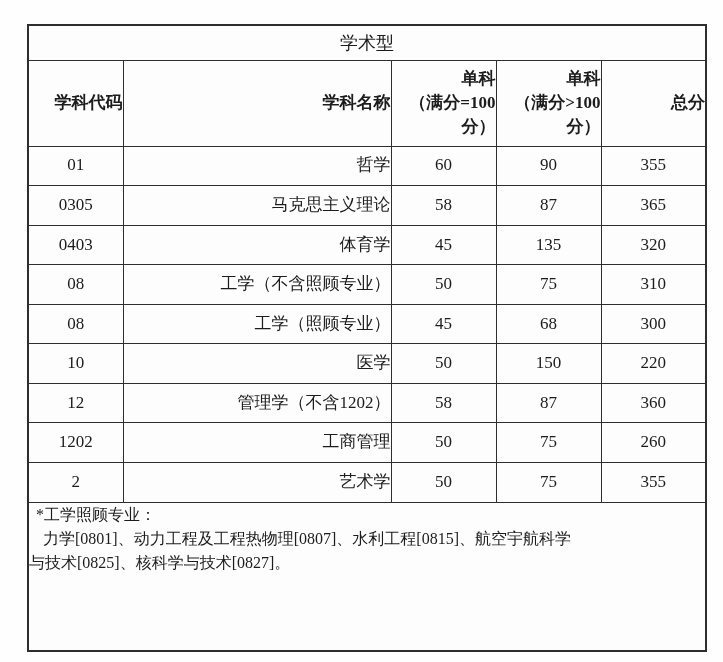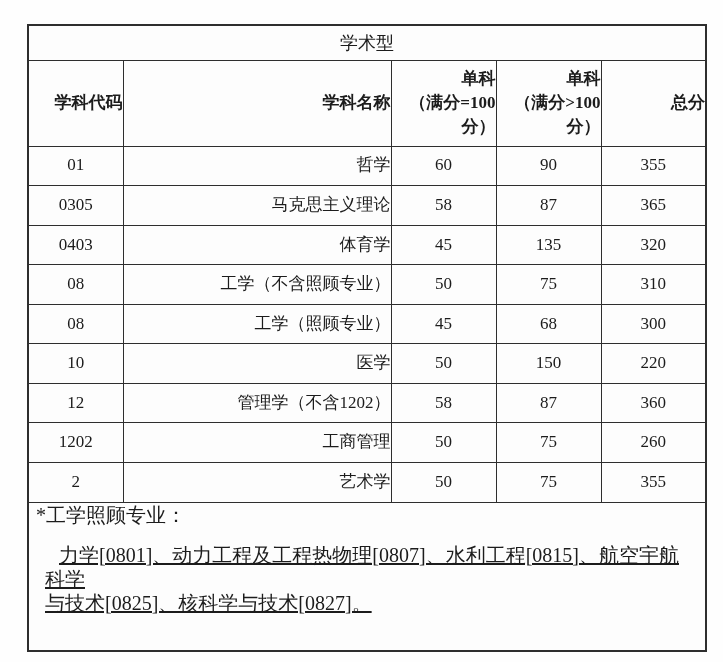--- a/index.html
+++ b/index.html
@@ -54,33 +54,32 @@
     line-height: 1.1;
   }
   tbody.data-body td.name-col {
     text-align: right;
     padding-left: 5px;
   }
   .footnote-cell {
     height: 149px;
     vertical-align: top;
     padding: 34px 6px 0 2px;
-    font-size: 20px;
+    font-size: 16px;
     line-height: 24px;
     border-radius: 20px;
   }
   .footnote-heading {
     margin: 0;
     text-indent: 7px;
   }
   .footnote-body {
-    margin: 16px;
+    margin: 0;
     white-space: pre-line;
     text-indent: 14px;
-    text-decoration: underline;
   }
 </style>
 </head>
 <body>
 
 <table class="score-table">
   <colgroup>
     <col style="width:95px">
     <col style="width:268px">
     <col style="width:105px">

